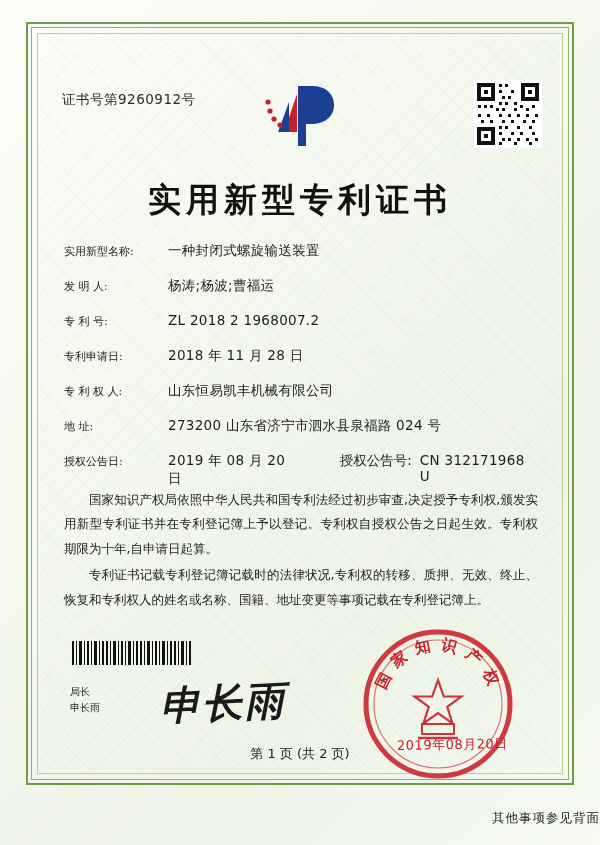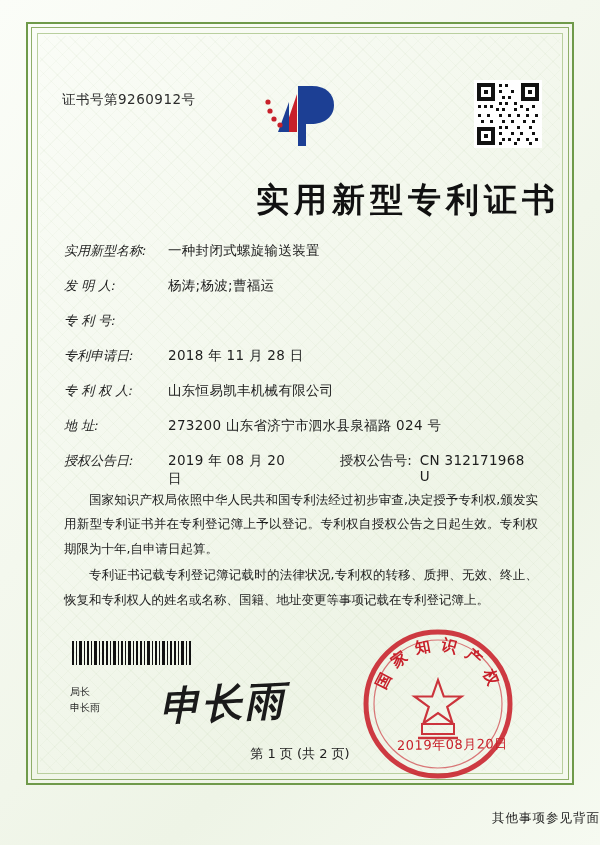--- a/index.html
+++ b/index.html
@@ -100,21 +100,21 @@
     width: 68px;
     height: 68px;
     background-color: #ffffff;
   }
 
   .title {
     position: absolute;
     left: 0;
     right: 0;
     top: 142px;
-    text-align: right;
+    text-align: center;
     font-size: 33px;
     font-weight: bold;
     letter-spacing: 5px;
     color: #111111;
     font-family: "DejaVu Sans", "Liberation Sans", sans-serif;
   }
 
   
   .fields {
     position: absolute;
@@ -124,24 +124,23 @@
   }
   .field-row {
     display: flex;
     align-items: baseline;
     margin-bottom: 2px;
     height: 33px;
   }
   .field-label {
     width: 104px;
     flex: 0 0 104px;
-    font-size: 13px;
+    font-size: 11px;
     color: #1d1d1d;
     white-space: nowrap;
-    font-style: italic;
   }
   .field-value {
     font-size: 13.5px;
     color: #1d1d1d;
     letter-spacing: 0.3px;
   }
   .inline-label {
     font-size: 13.5px;
     color: #1d1d1d;
     margin-left: 40px;
@@ -341,20 +340,21 @@
       <div class="field-row">
         <span class="field-label">实用新型名称:</span>
         <span class="field-value">一种封闭式螺旋输送装置</span>
       </div>
       <div class="field-row">
         <span class="field-label">发 明 人:</span>
         <span class="field-value">杨涛;杨波;曹福运</span>
       </div>
       <div class="field-row">
         <span class="field-label">专 利 号:</span>
+        <span class="field-value">ZL 2018 2 1968007.2</span>
       </div>
       <div class="field-row">
         <span class="field-label">专利申请日:</span>
         <span class="field-value">2018 年 11 月 28 日</span>
       </div>
       <div class="field-row">
         <span class="field-label">专 利 权 人:</span>
         <span class="field-value">山东恒易凯丰机械有限公司</span>
       </div>
       <div class="field-row">

